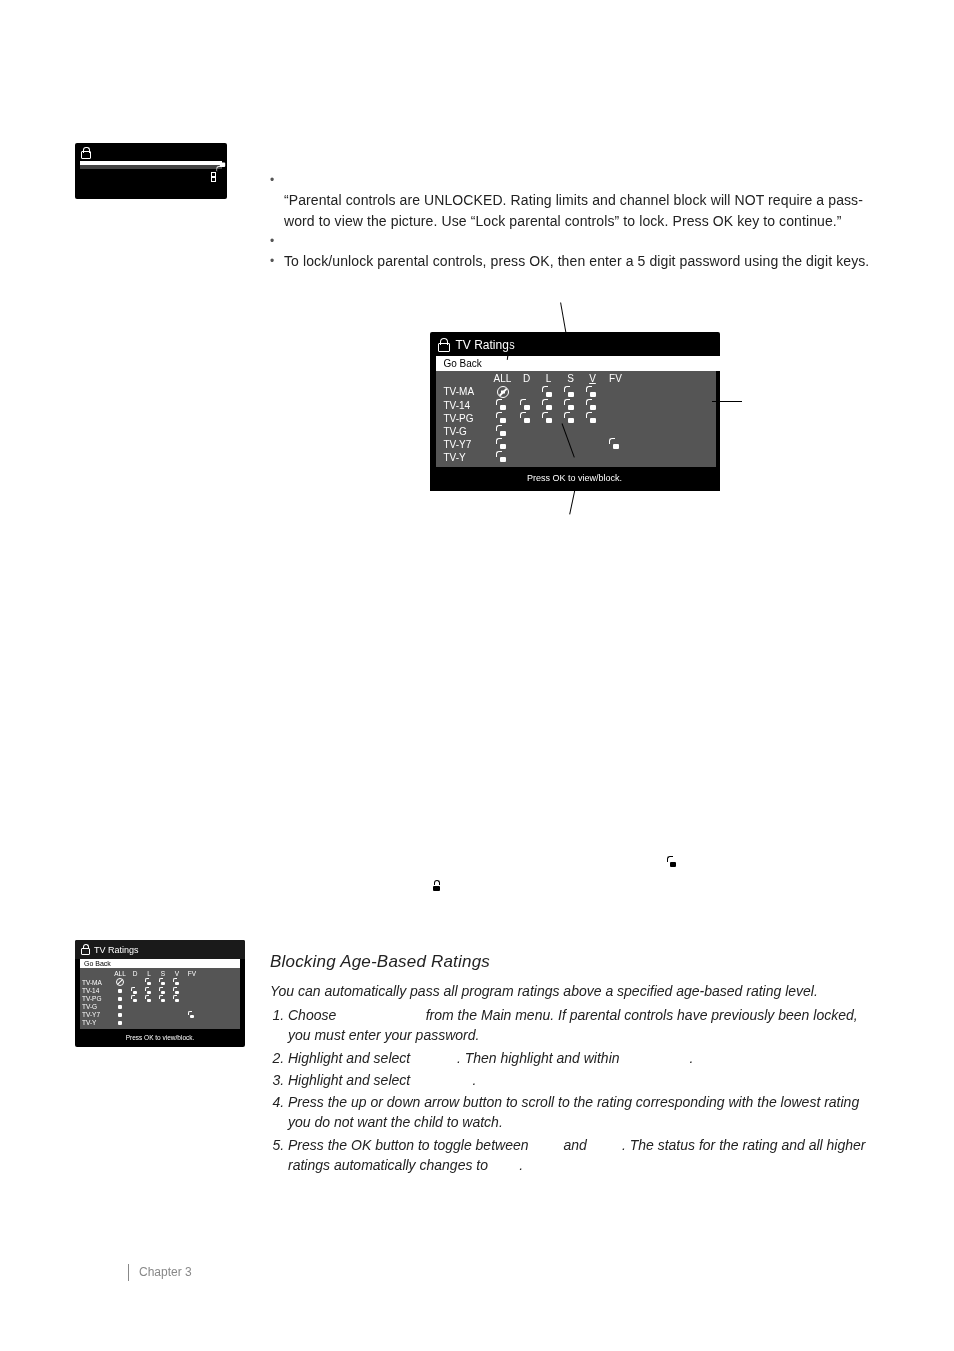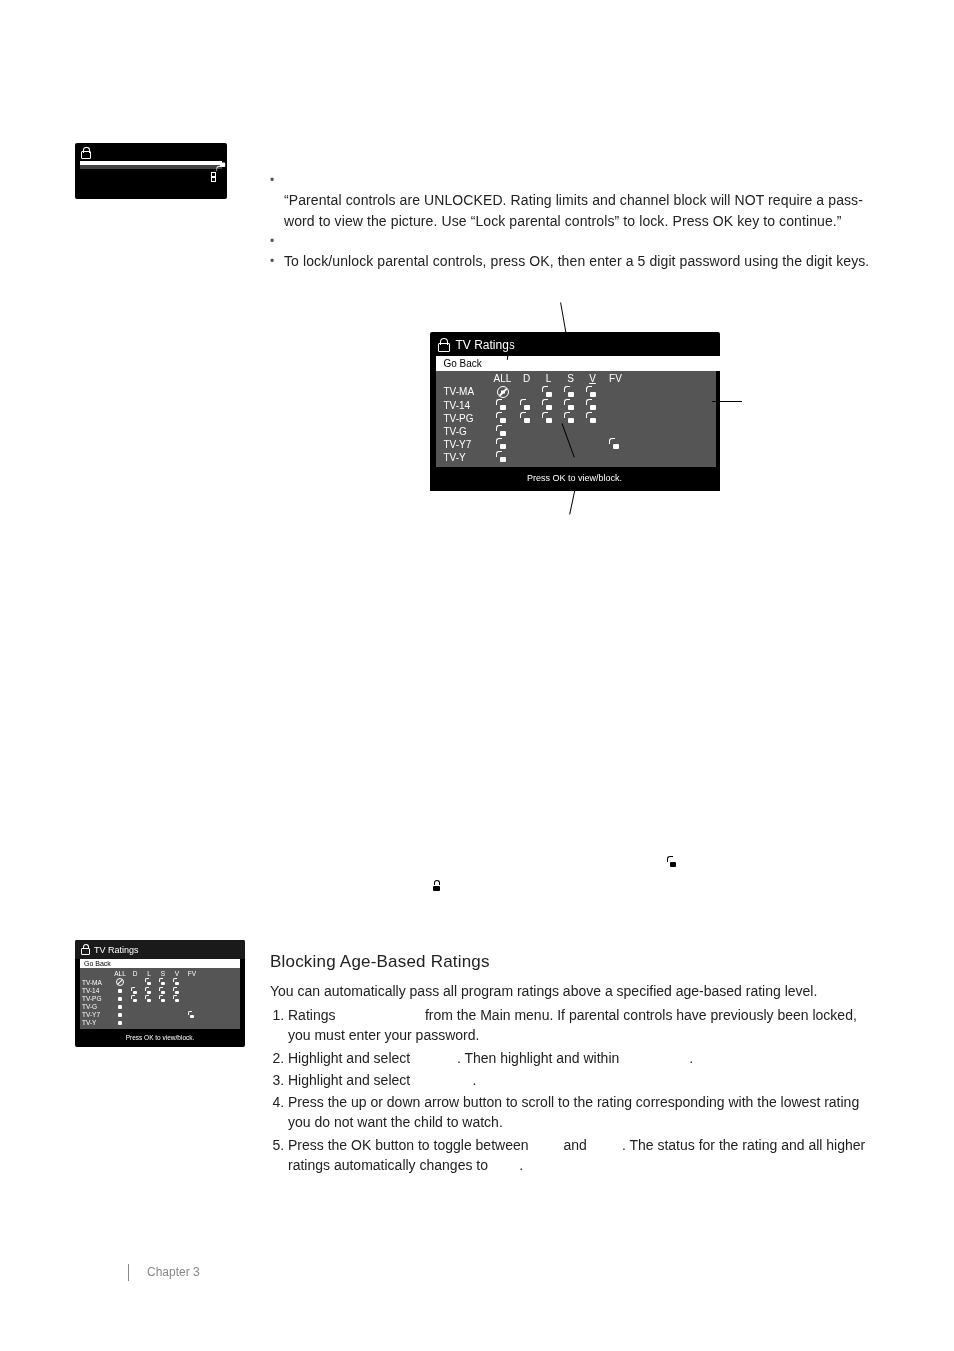--- a/index.html
+++ b/index.html
@@ -376,20 +376,21 @@
     text-align: center;
     padding: 5px 0 6px 0;
   }
   .blocking-section {
     position: absolute;
     left: 270px;
     right: 75px;
     top: 950px;
     font-size: 14px;
     line-height: 1.45;
+    font-style: italic;
   }
   .blocking-section h3 {
     font-weight: 300;
     font-size: 17px;
     margin: 0 0 6px 0;
     letter-spacing: 0.2px;
   }
   .blocking-section ol {
     margin: 4px 0 0 0;
     padding-left: 18px;
@@ -397,21 +398,21 @@
   .blocking-section li {
     margin-bottom: 2px;
   }
   .footer {
     position: absolute;
     left: 128px;
     bottom: 70px;
     font-size: 12px;
     color: #888;
     border-left: 1px solid #888;
-    padding-left: 18px;
+    padding-left: 10px;
     line-height: 1.4;
   }
   .floating-inline {
     position: absolute;
   }
 </style>
 </head>
 <body>
 
 <div class="page">
@@ -684,21 +685,21 @@
       </div>
     </div>
     <div class="help2">Press OK to view/block.</div>
   </div>
 
   <div class="blocking-section">
     <h3>Blocking  Age-Based Ratings</h3>
     <div>You can automatically pass all program ratings above a specified age-based rating level.</div>
     <ol>
       <li>
-        <span>Ratings </span>
+        <span>Choose </span>
         <span>&nbsp;&nbsp;&nbsp;&nbsp;&nbsp;&nbsp;&nbsp;&nbsp;&nbsp;&nbsp;&nbsp;&nbsp;&nbsp;&nbsp;&nbsp;&nbsp;&nbsp;&nbsp;&nbsp;&nbsp;&nbsp;</span>
         <span> from the Main menu. If parental controls have previously been locked, you must enter your password.</span>
       </li>
       <li>
         <span>Highlight and select </span>
         <span>&nbsp;&nbsp;&nbsp;&nbsp;&nbsp;&nbsp;&nbsp;&nbsp;&nbsp;&nbsp;</span>
         <span>. Then highlight and within </span>
         <span>&nbsp;&nbsp;&nbsp;&nbsp;&nbsp;&nbsp;&nbsp;&nbsp;&nbsp;&nbsp;&nbsp;&nbsp;&nbsp;&nbsp;&nbsp;&nbsp;</span>
         <span>.</span>
       </li>

